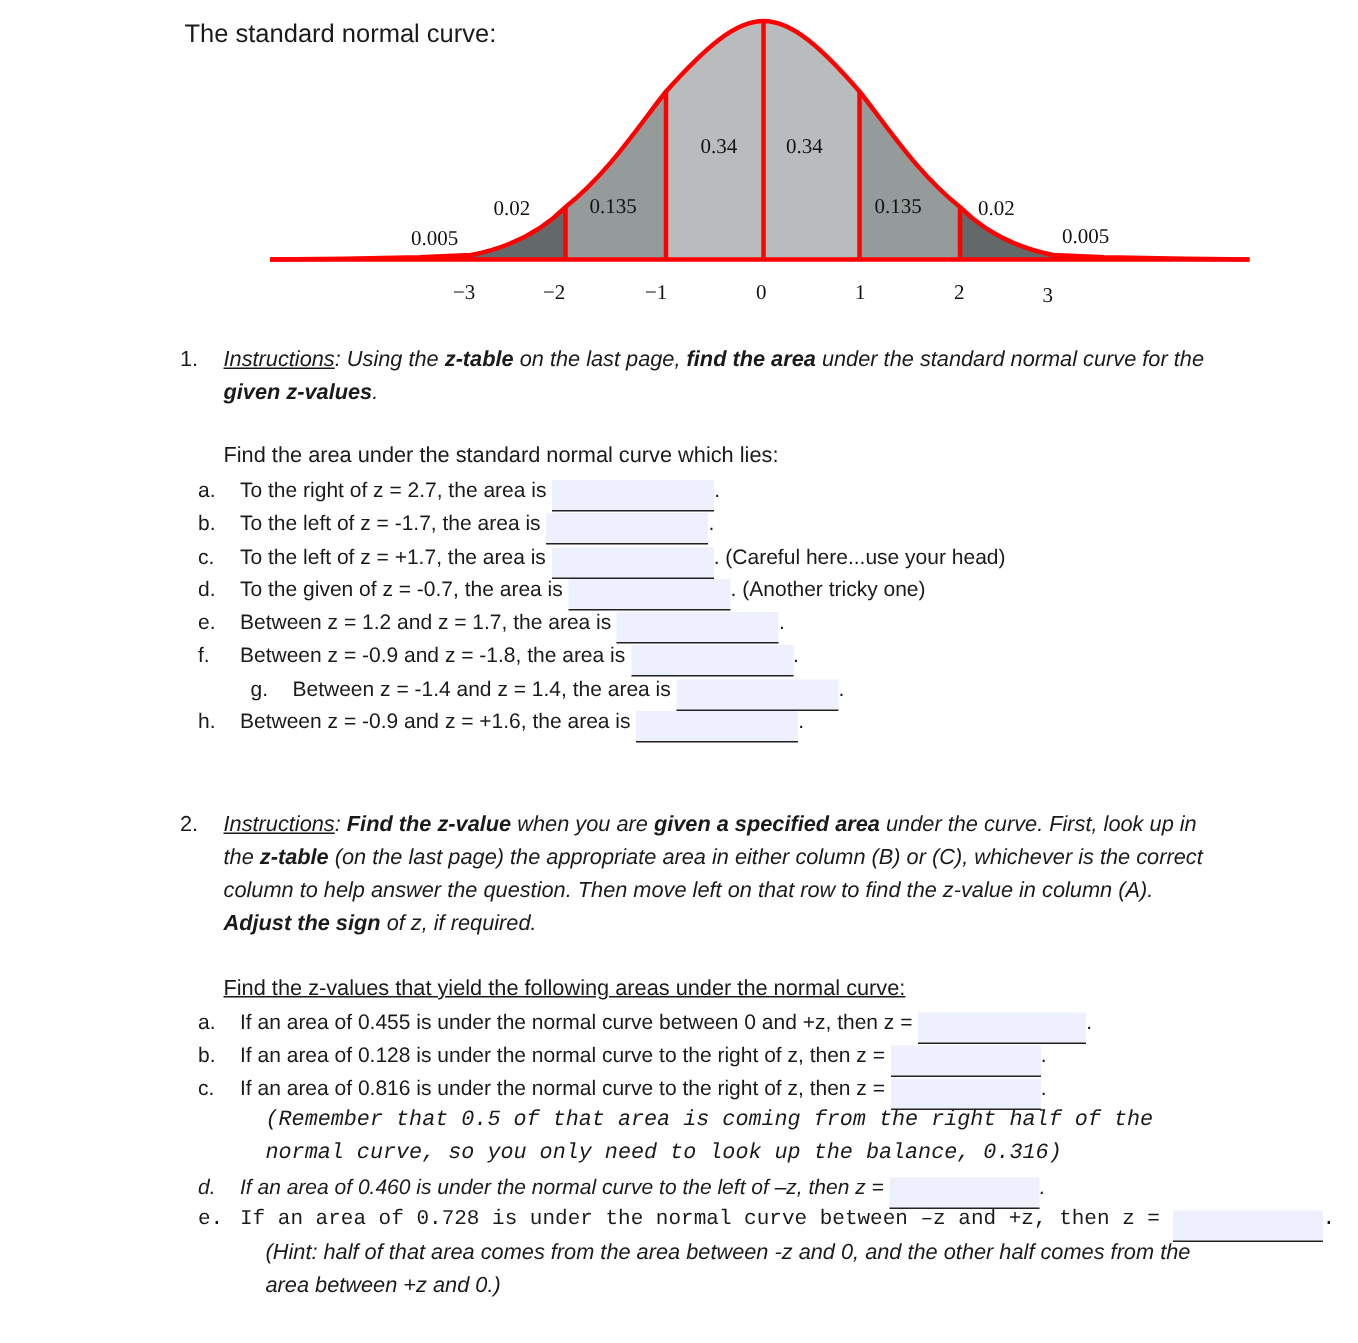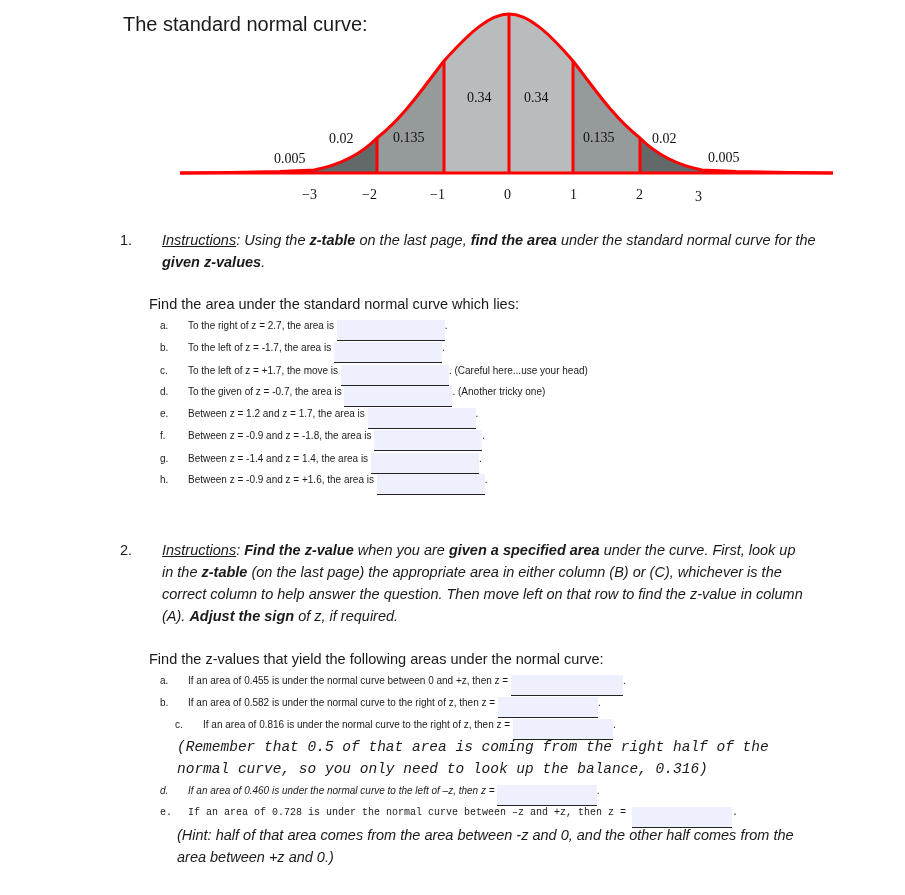--- a/index.html
+++ b/index.html
@@ -1,27 +1,27 @@
 <!DOCTYPE html>
 <html><head>
 <meta charset="utf-8">
 <style>
   html, body { margin: 0; padding: 0; background: #ffffff; }
   body { width: 905px; height: 895px; position: relative; overflow: hidden;
          font-family: "Liberation Sans", sans-serif; color: #1a1a1a; font-size: 14.5px; }
   .abs { position: absolute; }
-  .title { left: 123px; top: 13px; font-size: 20px; }
+  .title { left: 123px; top: 13px; font-size: 17px; }
   svg.curve { position: absolute; left: 0; top: 0; }
   .q-head { left: 120px; width: 700px; line-height: 22px; font-style: italic; font-size: 14.5px; }
   .q-head .num { position: absolute; left: 0; font-style: normal; }
-  .q-head .body { margin-left: 42px; display: block; }
+  .q-head .body { margin-left: 29px; display: block; }
   .u { text-decoration: underline; }
   .b { font-weight: bold; }
   .intro { left: 149px; font-size: 14.5px; }
-  .item { left: 160px; font-size: 10px; white-space: nowrap; height: 22px; line-height: 22px; }
+  .item { left: 132px; font-size: 14px; white-space: nowrap; height: 22px; line-height: 22px; }
   .item .lt { display: inline-block; width: 28px; }
   .blank { display: inline-block; height: 20px; vertical-align: -5px; background: #eef0fd;
            border-bottom: 1px solid #222; position: relative; }
   .blank-in { border: none; background: transparent; width: 100%; height: 100%; padding: 0; margin: 0; font: inherit; outline: none; }
   .note { left: 177px; font-style: italic; font-size: 14.5px; line-height: 22px; width: 640px; }
 </style>
 </head>
 <body>
 
 <div class="abs title">The standard normal curve:</div>
@@ -79,62 +79,62 @@
 
 <div class="abs item" style="top:315px;">
   <span class="lt">a.</span><span>To the right of z = 2.7, the area is</span>
   <span class="blank" style="width:108px;"><input class="blank-in" value="" style=""></span><span>.</span>
 </div>
 <div class="abs item" style="top:337px;">
   <span class="lt">b.</span><span>To the left of z = -1.7, the area is</span>
   <span class="blank" style="width:108px;"><input class="blank-in" value="" style=""></span><span>.</span>
 </div>
 <div class="abs item" style="top:360px;">
-  <span class="lt">c.</span><span>To the left of z = +1.7, the move is</span>
+  <span class="lt">c.</span><span>To the left of z = +1.7, the area is</span>
   <span class="blank" style="width:108px;"><input class="blank-in" value="" style=""></span><span>. (Careful here...use your head)</span>
 </div>
 <div class="abs item" style="top:381px;">
   <span class="lt">d.</span><span>To the given of z = -0.7, the area is</span>
   <span class="blank" style="width:108px;"><input class="blank-in" value="" style=""></span><span>.  (Another tricky one)</span>
 </div>
 <div class="abs item" style="top:403px;">
   <span class="lt">e.</span><span>Between z = 1.2 and z = 1.7, the area is</span>
   <span class="blank" style="width:108px;"><input class="blank-in" value="" style=""></span><span>.</span>
 </div>
 <div class="abs item" style="top:425px;">
   <span class="lt">f.</span><span>Between z = -0.9 and z = -1.8, the area is</span>
   <span class="blank" style="width:108px;"><input class="blank-in" value="" style=""></span><span>.</span>
 </div>
-<div class="abs item" style="top:448px;">
+<div class="abs item" style="top:448px;margin-left:35px;">
   <span class="lt">g.</span><span>Between z = -1.4 and z = 1.4, the area is</span>
   <span class="blank" style="width:108px;"><input class="blank-in" value="" style=""></span><span>.</span>
 </div>
 <div class="abs item" style="top:469px;">
   <span class="lt">h.</span><span>Between z = -0.9 and z = +1.6, the area is</span>
   <span class="blank" style="width:108px;"><input class="blank-in" value="" style=""></span><span>.</span>
 </div>
 
 <div class="abs q-head" style="top:539px; width:690px;">
   <span class="num">2.</span>
   <span class="body">
     <span class="u">Instructions</span><span>: </span><span class="b">Find the z-value</span><span> when you are </span><span class="b">given a specified area</span><span> under the curve.  First, look up in the </span><span class="b">z-table</span><span> (on the last page) the appropriate area in either column (B) or (C), whichever is the correct column to help answer the question.  Then move left on that row to find the z-value in column (A).  </span><span class="b">Adjust the sign</span><span> of z, if required.</span>
   </span>
 </div>
 
-<div class="abs intro" style="top:651px;">Find the z-values that yield the following areas under the normal curve:</div>
+<div class="abs intro" style="top:651px;text-decoration:underline;">Find the z-values that yield the following areas under the normal curve:</div>
 
 <div class="abs item" style="top:670px;">
   <span class="lt">a.</span><span>If an area of 0.455 is under the normal curve between 0 and +z, then z =</span>
   <span class="blank" style="width:112px;"><input class="blank-in" value="" style=""></span><span>.</span>
 </div>
 <div class="abs item" style="top:692px;">
-  <span class="lt">b.</span><span>If an area of 0.582 is under the normal curve to the right of z, then  z =</span>
+  <span class="lt">b.</span><span>If an area of 0.128 is under the normal curve to the right of z, then  z =</span>
   <span class="blank" style="width:100px;"><input class="blank-in" value="" style=""></span><span>.</span>
 </div>
-<div class="abs item" style="top:714px;margin-left:15px;">
+<div class="abs item" style="top:714px;">
   <span class="lt">c.</span><span>If an area of 0.816 is under the normal curve to the right of z, then  z =</span>
   <span class="blank" style="width:100px;"><input class="blank-in" value="" style=""></span><span>.</span>
 </div>
 <div class="abs note" style="top:736px;font-family:Liberation Mono, monospace;">(Remember that 0.5 of that area is coming from the right half of the normal curve, so you only need to look up the balance, 0.316)</div>
 
 <div class="abs item" style="top:780px;font-style:italic;">
   <span class="lt">d.</span><span>If an area of 0.460 is under the normal curve to the left of –z, then  z =</span>
   <span class="blank" style="width:100px;"><input class="blank-in" value="" style=""></span><span>.</span>
 </div>
 <div class="abs item" style="top:802px;font-family:Liberation Mono, monospace;">

